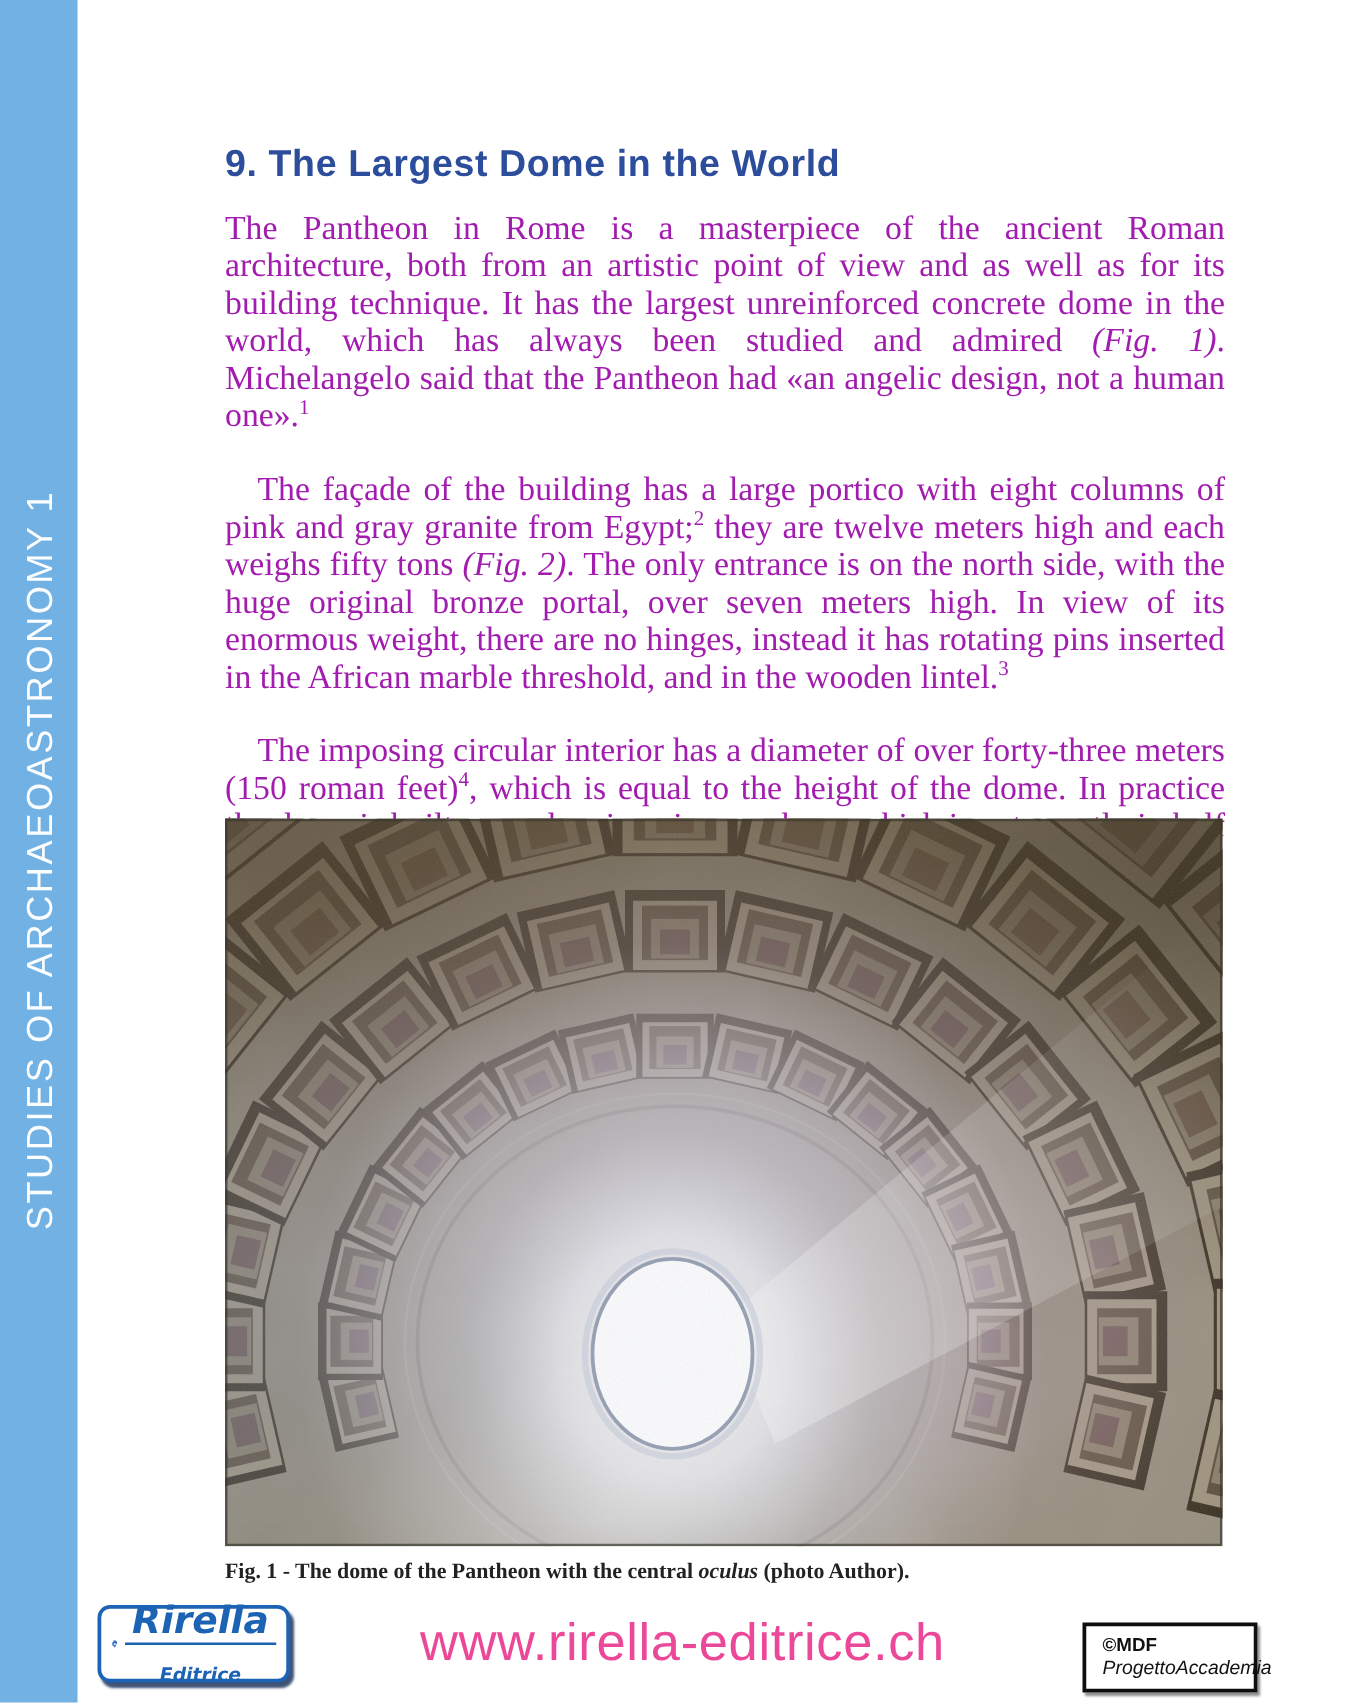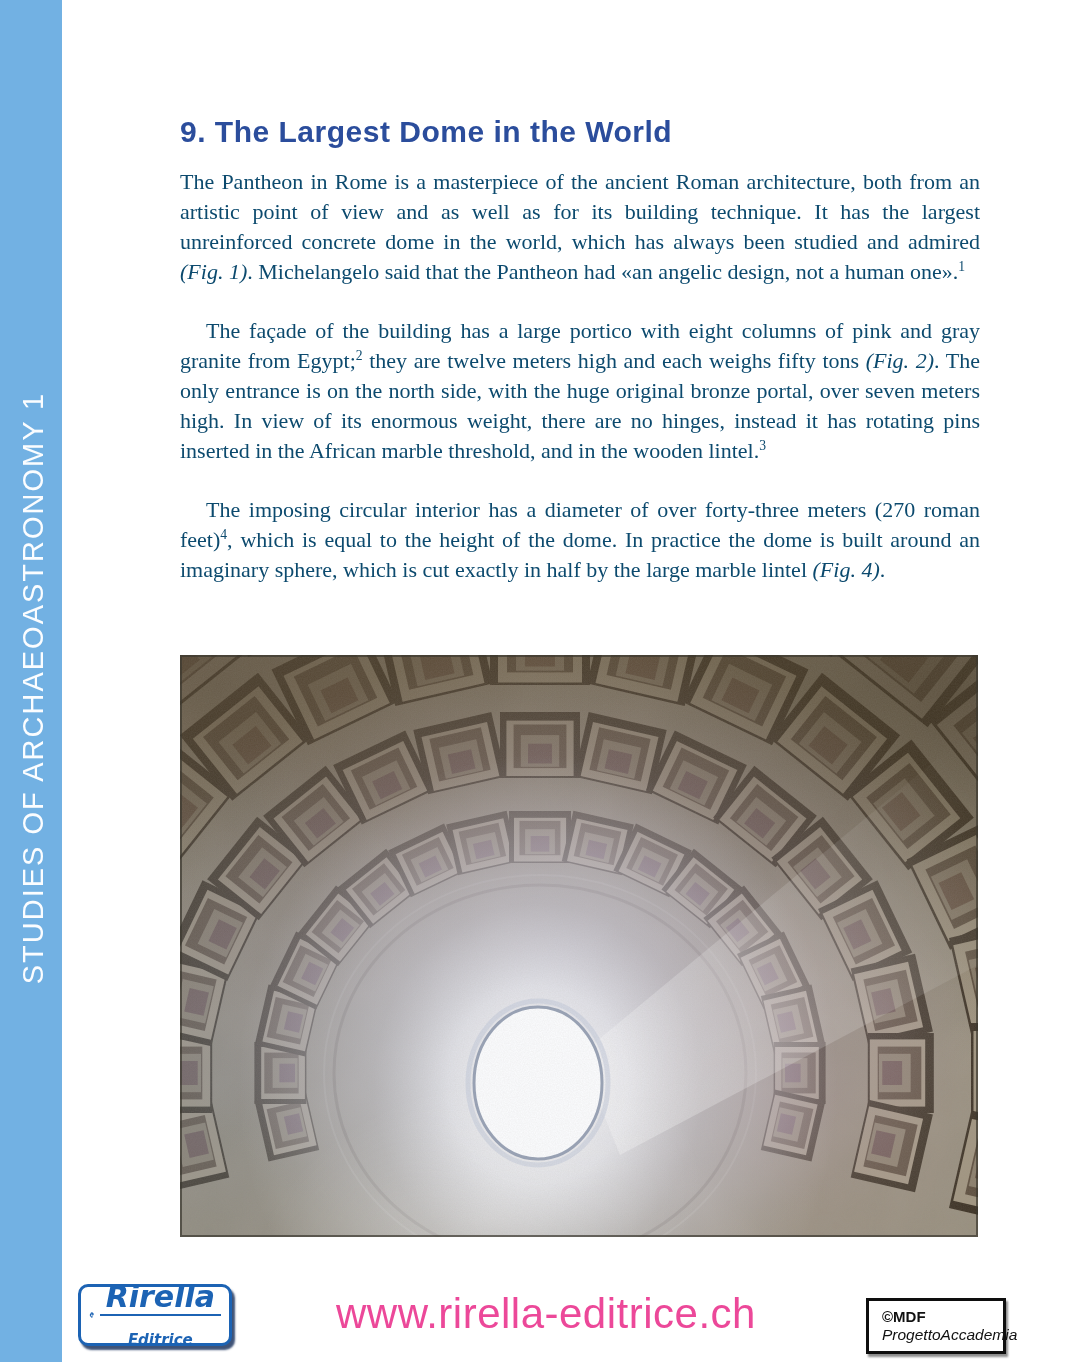--- a/index.html
+++ b/index.html
@@ -12,21 +12,21 @@
        white-space:nowrap;font-family:"Liberation Sans",sans-serif;font-size:29px;letter-spacing:2px;
        color:#fbfdff;font-weight:400;}
 
   
   .heading{position:absolute;left:180px;top:95px;width:820px;
        font-family:"Liberation Sans",sans-serif;font-weight:700;font-size:30px;letter-spacing:.5px;
        color:var(--heading-blue,#2b4d9c);}
 
   
   .bodycopy{position:absolute;left:180px;top:167px;width:800px;
-       font-size:22px;line-height:30px;text-align:justify;color:#0c4a6e;}
+       font-size:27px;line-height:30px;text-align:justify;color:#a21caf;}
   .bodycopy p{margin:0 0 18px 0;}
   .bodycopy p.indent{text-indent:26px;margin-top:29px;}
   .bodycopy sup{font-size:.62em;line-height:0;vertical-align:super;}
 
   
   figure{position:absolute;left:180px;top:655px;width:798px;height:582px;margin:0;}
   figure svg{display:block;width:798px;height:582px;}
   figcaption{position:absolute;left:0px;top:591px;width:798px;
        font-size:17.5px;font-weight:600;color:#222;}
 
@@ -54,21 +54,21 @@
 <body>
 
 <div class="sidebar"></div>
 <div class="sidebar-label">STUDIES OF ARCHAEOASTRONOMY 1</div>
 
 <h1 class="heading">9. The Largest Dome in the World</h1>
 
 <div class="bodycopy">
   <p><span>The Pantheon in Rome is a masterpiece of the ancient Roman architecture, both from an artistic point of view and as well as for its building technique. It has the largest unreinforced concrete dome in the world, which has always been studied and admired </span><span style="font-style: italic;">(Fig. 1)</span><span>. Michelangelo said that the Pantheon had «an angelic design, not a human one».</span><sup>1</sup></p>
   <p class="indent"><span>The façade of the building has a large portico with eight columns of pink and gray granite from Egypt;</span><sup>2</sup><span> they are twelve meters high and each weighs fifty tons </span><span style="font-style: italic;">(Fig. 2)</span><span>. The only entrance is on the north side, with the huge original bronze portal, over seven meters high. In view of its enormous weight, there are no hinges, instead it has rotating pins inserted in the African marble threshold, and in the wooden lintel.</span><sup>3</sup></p>
-  <p class="indent"><span>The imposing circular interior has a diameter of over forty-three meters (270 roman feet)</span><sup>4</sup><span>, which is equal to the height of the dome. In practice the dome is built around an imaginary sphere, which is cut exactly in half by the large marble lintel </span><span style="font-style: italic;">(Fig. 4)</span><span>.</span></p>
+  <p class="indent"><span>The imposing circular interior has a diameter of over forty-three meters (150 roman feet)</span><sup>4</sup><span>, which is equal to the height of the dome. In practice the dome is built around an imaginary sphere, which is cut exactly in half by the large marble lintel </span><span style="font-style: italic;">(Fig. 4)</span><span>.</span></p>
 </div>
 
 <figure>
   <svg id="dome-svg" viewBox="0 0 798 582" preserveAspectRatio="none" aria-hidden="true">
     <defs>
       <clipPath id="photoclip">
           <rect x="0" y="0" width="798" height="582"></rect>
         </clipPath>
       <radialGradient id="gTL">
           <stop offset="0" stop-color="#4e4130" stop-opacity=".5"></stop>
@@ -538,20 +538,21 @@
       <ellipse cx="585" cy="445" rx="260" ry="220" fill="url(#gPink)"></ellipse>
       <ellipse cx="358" cy="430" rx="300" ry="330" fill="url(#gGlow)"></ellipse>
       <polygon points="400,400 798,70 798,310 440,500" fill="url(#beamG)"></polygon>
       <ellipse cx="300" cy="565" rx="230" ry="140" fill="url(#gSoft)" transform="rotate(-18 300 565)"></ellipse>
       <ellipse cx="358" cy="428" rx="70" ry="82" fill="none" stroke="#c3cadb" stroke-width="5" opacity=".55"></ellipse>
       <ellipse cx="358" cy="428" rx="64" ry="76" fill="#fcfdff" stroke="#97a1b5" stroke-width="3"></ellipse>
       <rect x="0" y="0" width="798" height="582" filter="url(#grain)" opacity=".5"></rect>
       <rect x="1" y="1" width="796" height="580" fill="none" stroke="#3a372f" stroke-opacity=".7" stroke-width="2"></rect>
     </g>
   </svg>
+  <figcaption><span>Fig. 1 - The dome of the Pantheon with the central </span><span style="font-style: italic;">oculus</span><span> (photo Author).</span></figcaption>
 </figure>
 
 <div class="logo-box">
   <svg width="42" height="52" viewBox="0 0 44 56" aria-hidden="true">
     <path fill="#1c63b4" d="M16 7 Q13 0 26 1 Q41 4 43 17 Q45 29 37 34 Q42 20 32 11 Q25 4 16 7 Z"></path>
     <path fill="#1c63b4" d="M8 35 Q4 16 19 9 Q34 2 40 15 Q44 24 38 30 L38 36 Q38 42 31 43 L33 51 Q25 57 19 52 L21 44 Q10 45 8 35 Z"></path>
     <circle cx="26" cy="31" r="8.5" fill="#ffffff"></circle>
     <path fill="#1c63b4" d="M22 27 l7 2.5 -7 2.5 Z"></path>
     <path d="M14 14 Q22 9 30 13" stroke="#ffffff" stroke-width="1.6" fill="none" opacity=".85"></path>
     <circle cx="20" cy="47" r="2.2" fill="#ffffff" opacity=".8"></circle>

